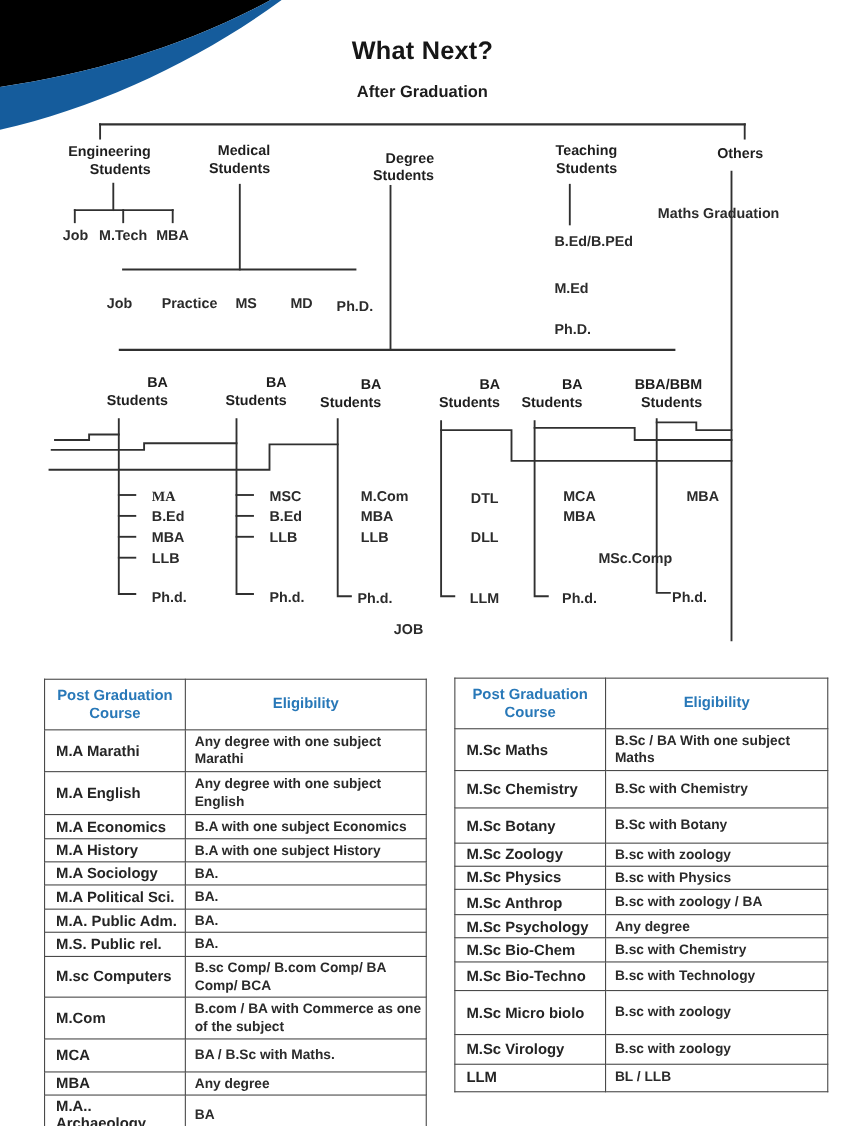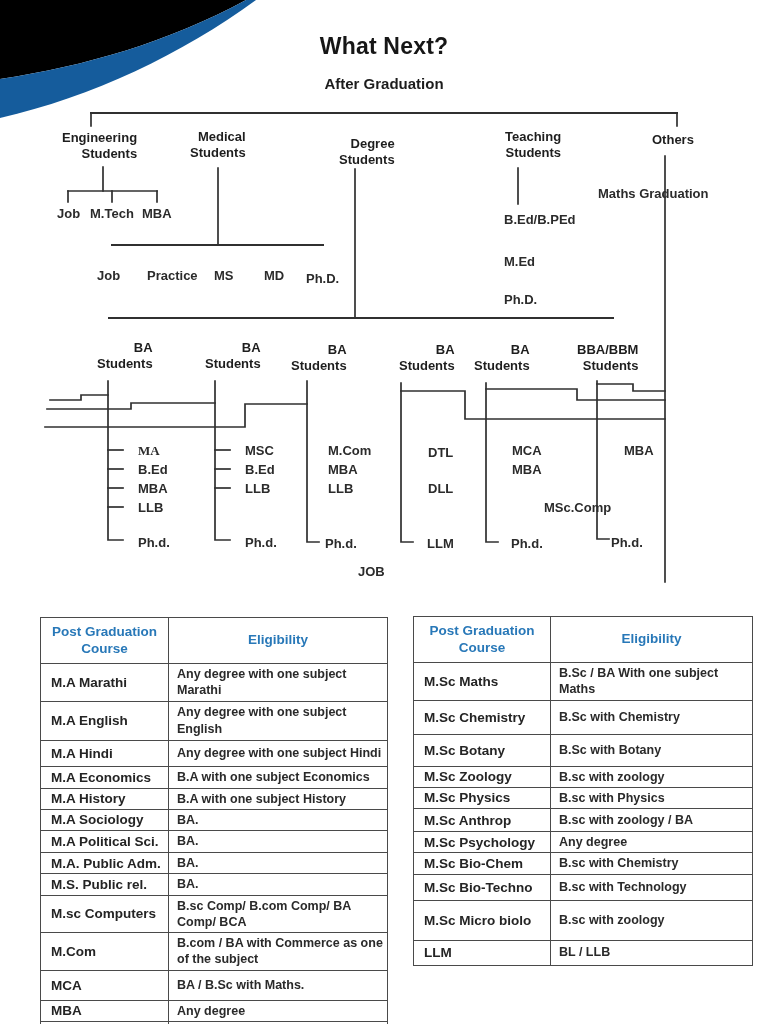--- a/index.html
+++ b/index.html
@@ -161,24 +161,20 @@
         <th>Eligibility</th>
       </tr>
       <tr style="height:29px">
             <td class="course">M.A Marathi</td>
             <td class="elig">Any degree with one subject Marathi</td>
           </tr>
       <tr style="height:39px">
             <td class="course">M.A English</td>
             <td class="elig">Any degree with one subject English</td>
           </tr>
-      <tr style="height:26px">
-            <td class="course">M.A Hindi</td>
-            <td class="elig">Any degree with one subject Hindi</td>
-          </tr>
       <tr style="height:22px">
             <td class="course">M.A Economics</td>
             <td class="elig">B.A with one subject Economics</td>
           </tr>
       <tr style="height:21px">
             <td class="course">M.A History</td>
             <td class="elig">B.A with one subject History</td>
           </tr>
       <tr style="height:19px">
             <td class="course">M.A Sociology</td>
@@ -264,20 +260,24 @@
             <td class="elig">B.sc with Chemistry</td>
           </tr>
       <tr style="height:26px">
             <td class="course">M.Sc Bio-Techno</td>
             <td class="elig">B.sc with Technology</td>
           </tr>
       <tr style="height:40px">
             <td class="course">M.Sc Micro biolo</td>
             <td class="elig">B.sc with zoology</td>
           </tr>
+      <tr style="height:27px">
+            <td class="course">M.Sc Virology</td>
+            <td class="elig">B.sc with zoology</td>
+          </tr>
       <tr style="height:25px">
             <td class="course">LLM</td>
             <td class="elig">BL / LLB</td>
           </tr>
     </tbody>
       </table>
   </div>
 
 </div>
 

